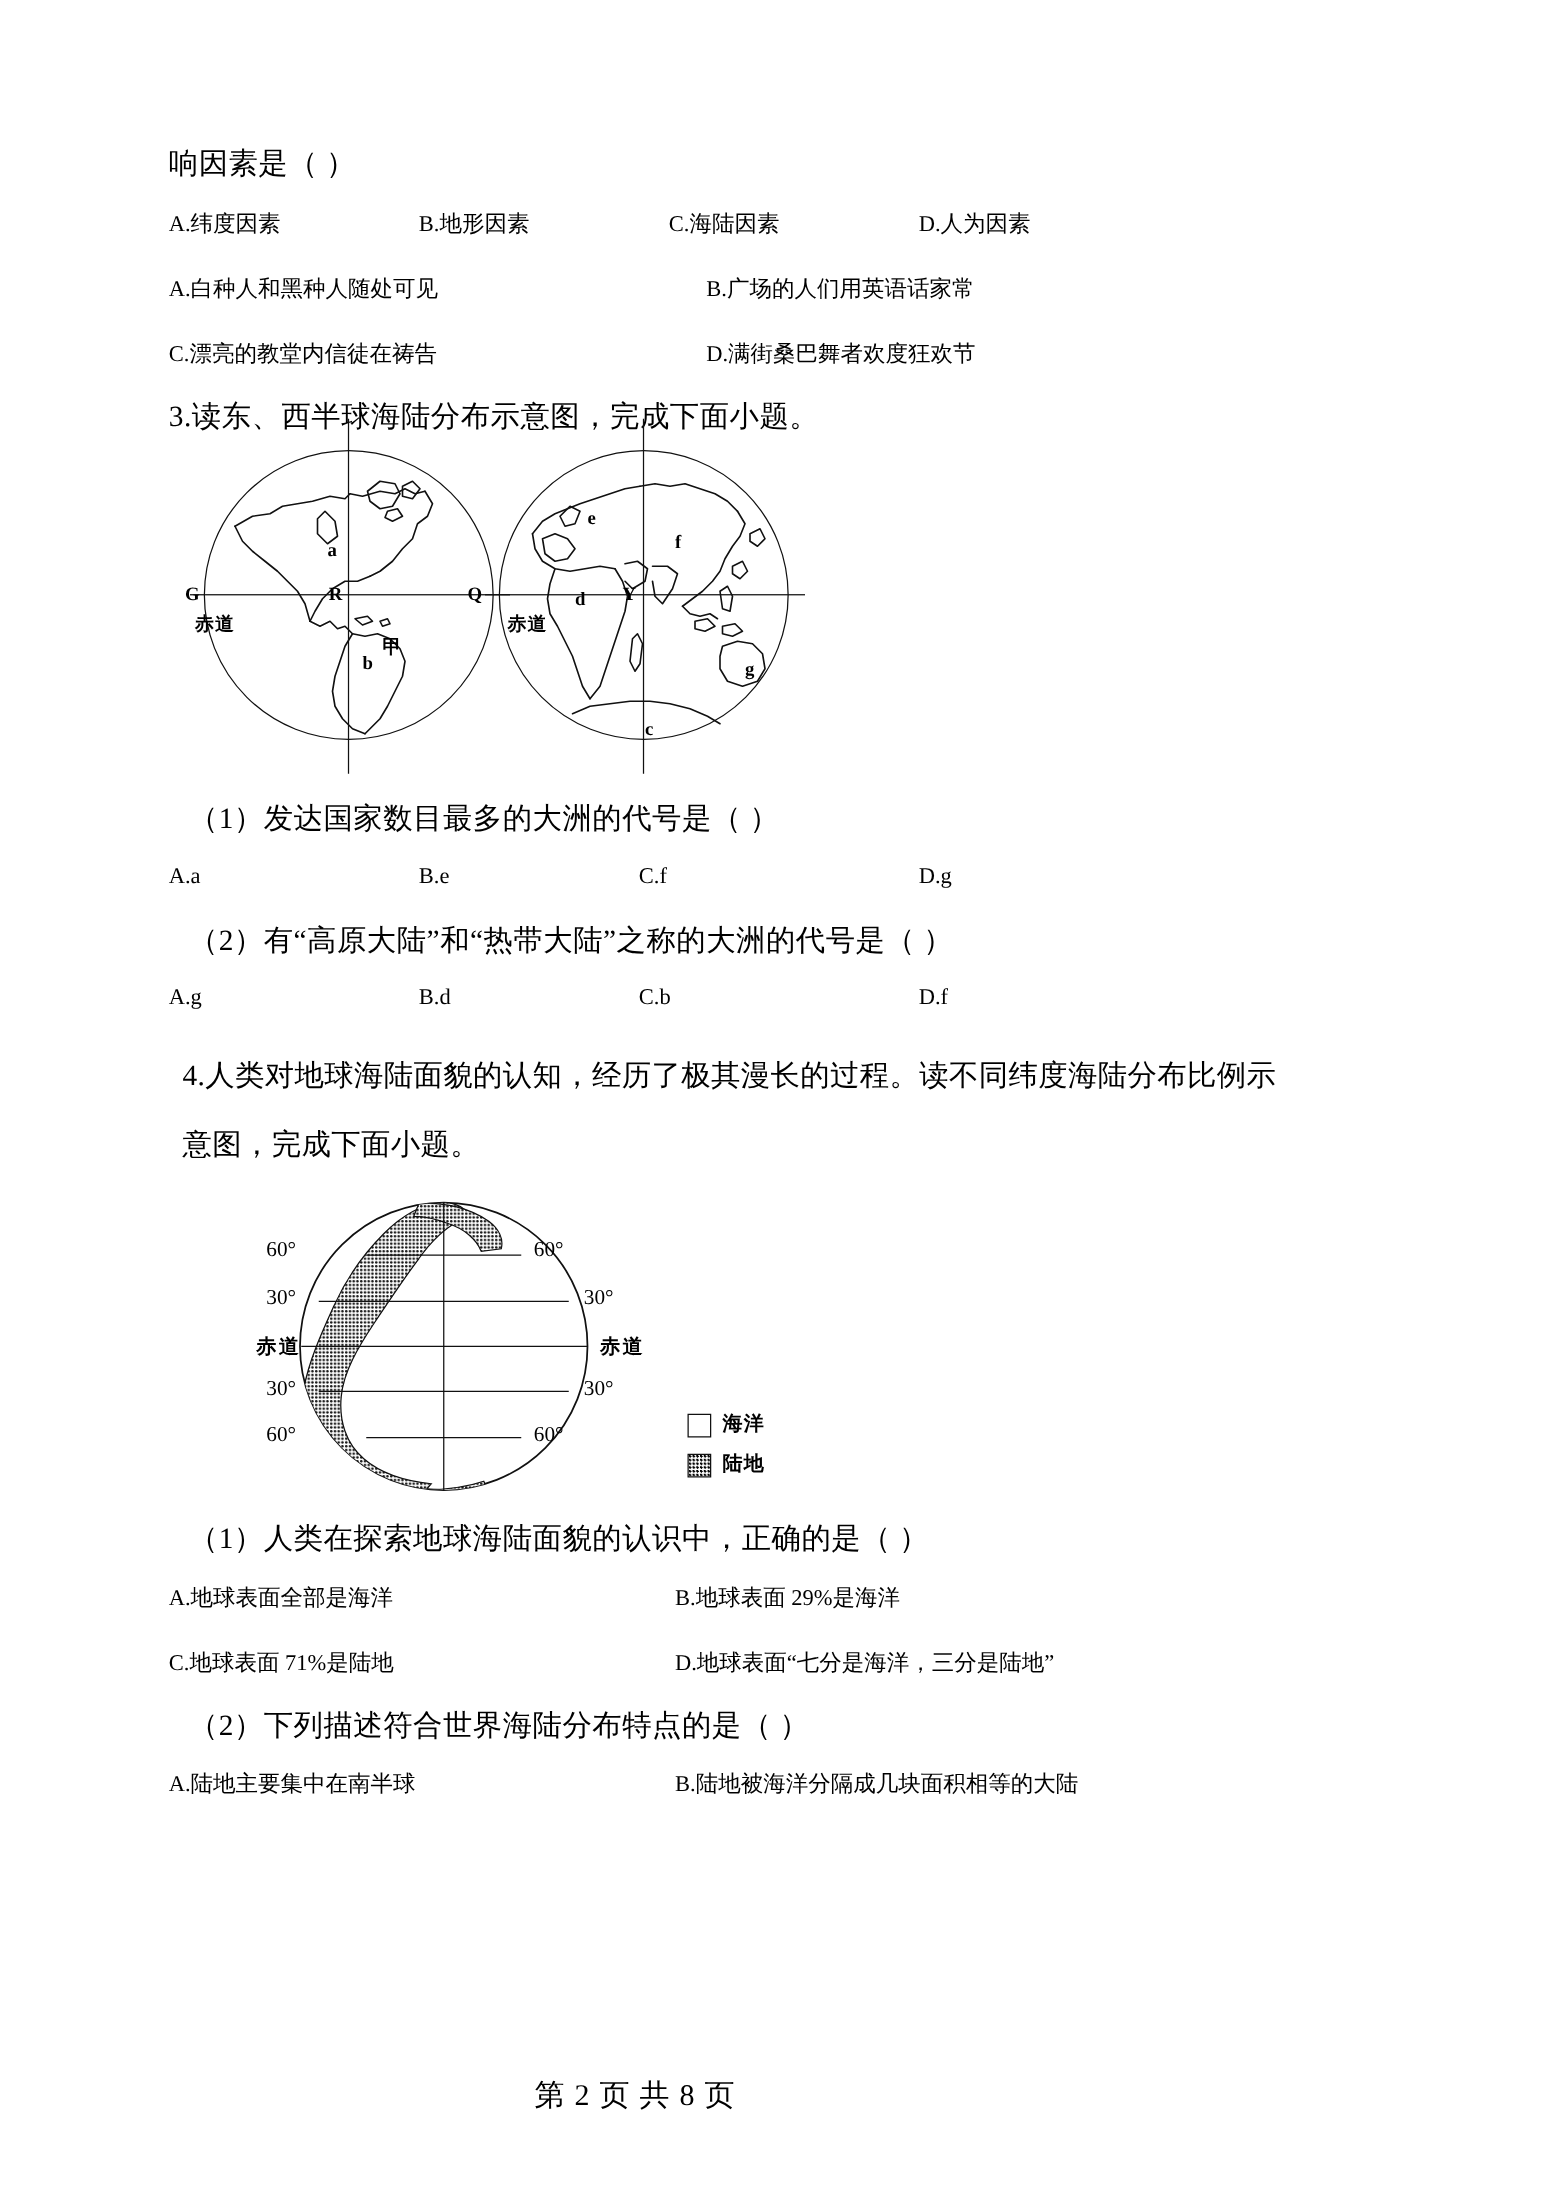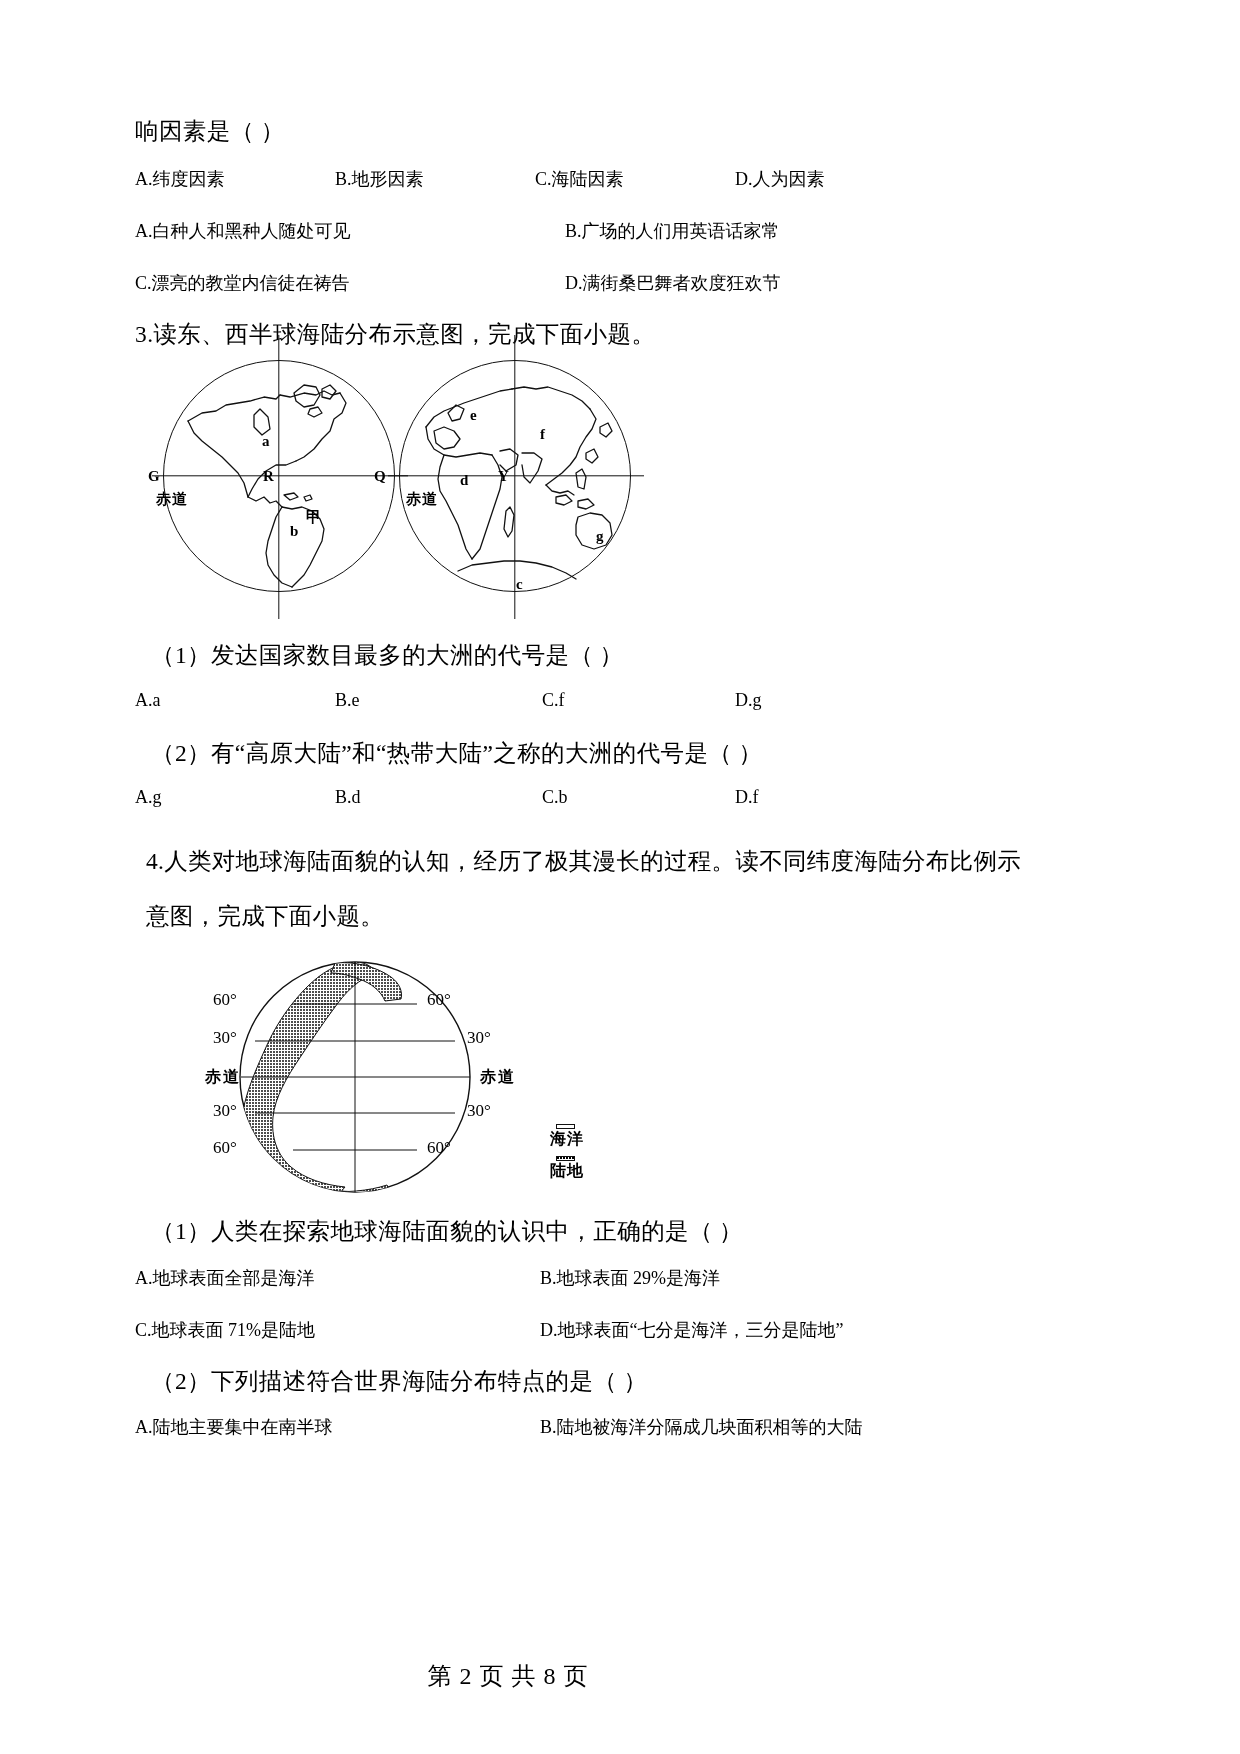--- a/index.html
+++ b/index.html
@@ -50,21 +50,21 @@
   .opt-4col .c0 { left: 0px; }
   .opt-4col .c1 { left: 200px; }
   .opt-4col .c2 { left: 400px; }
   .opt-4col .c3 { left: 600px; }
 
   .opt-2col .c0 { left: 0px; }
   .opt-2col .c1 { left: 390px; margin-left: 40px; }
 
   .opt-abcd-letters .c0 { left: 0px; }
   .opt-abcd-letters .c1 { left: 200px; }
-  .opt-abcd-letters .c2 { left: 407px; text-align: right; }
+  .opt-abcd-letters .c2 { left: 376px; text-align: right; }
   .opt-abcd-letters .c3 { left: 600px; }
 
   .opt-2col-wide .c0 { left: 0px; }
   .opt-2col-wide .c1 { left: 405px; }
 
   
   .fig1 {
     position: relative;
     width: 470px;
     height: 270px;
@@ -131,21 +131,21 @@
   }
   .fig2 .cn-lat {
     position: absolute;
     font-family: "DejaVu Sans", sans-serif;
     font-weight: bold;
     font-size: 16px;
     line-height: 1;
     letter-spacing: 2px;
   }
   .legend { position: absolute; left: 355px; top: 175px; }
-  .legend-row { display: flex; align-items: flex-end; height: 26px; margin-bottom: 6px; flex-direction: column; }
+  .legend-row { display: flex; align-items: flex-end; height: 26px; margin-bottom: 6px; }
   .legend-box {
     width: 19px; height: 19px;
     border: 1.5px solid #111;
     box-sizing: border-box;
     margin-right: 9px;
   }
   .legend-box.land {
     background-image:
       radial-gradient(circle at 1px 1px, #000 0.9px, transparent 1.1px);
     background-size: 3px 3px;

